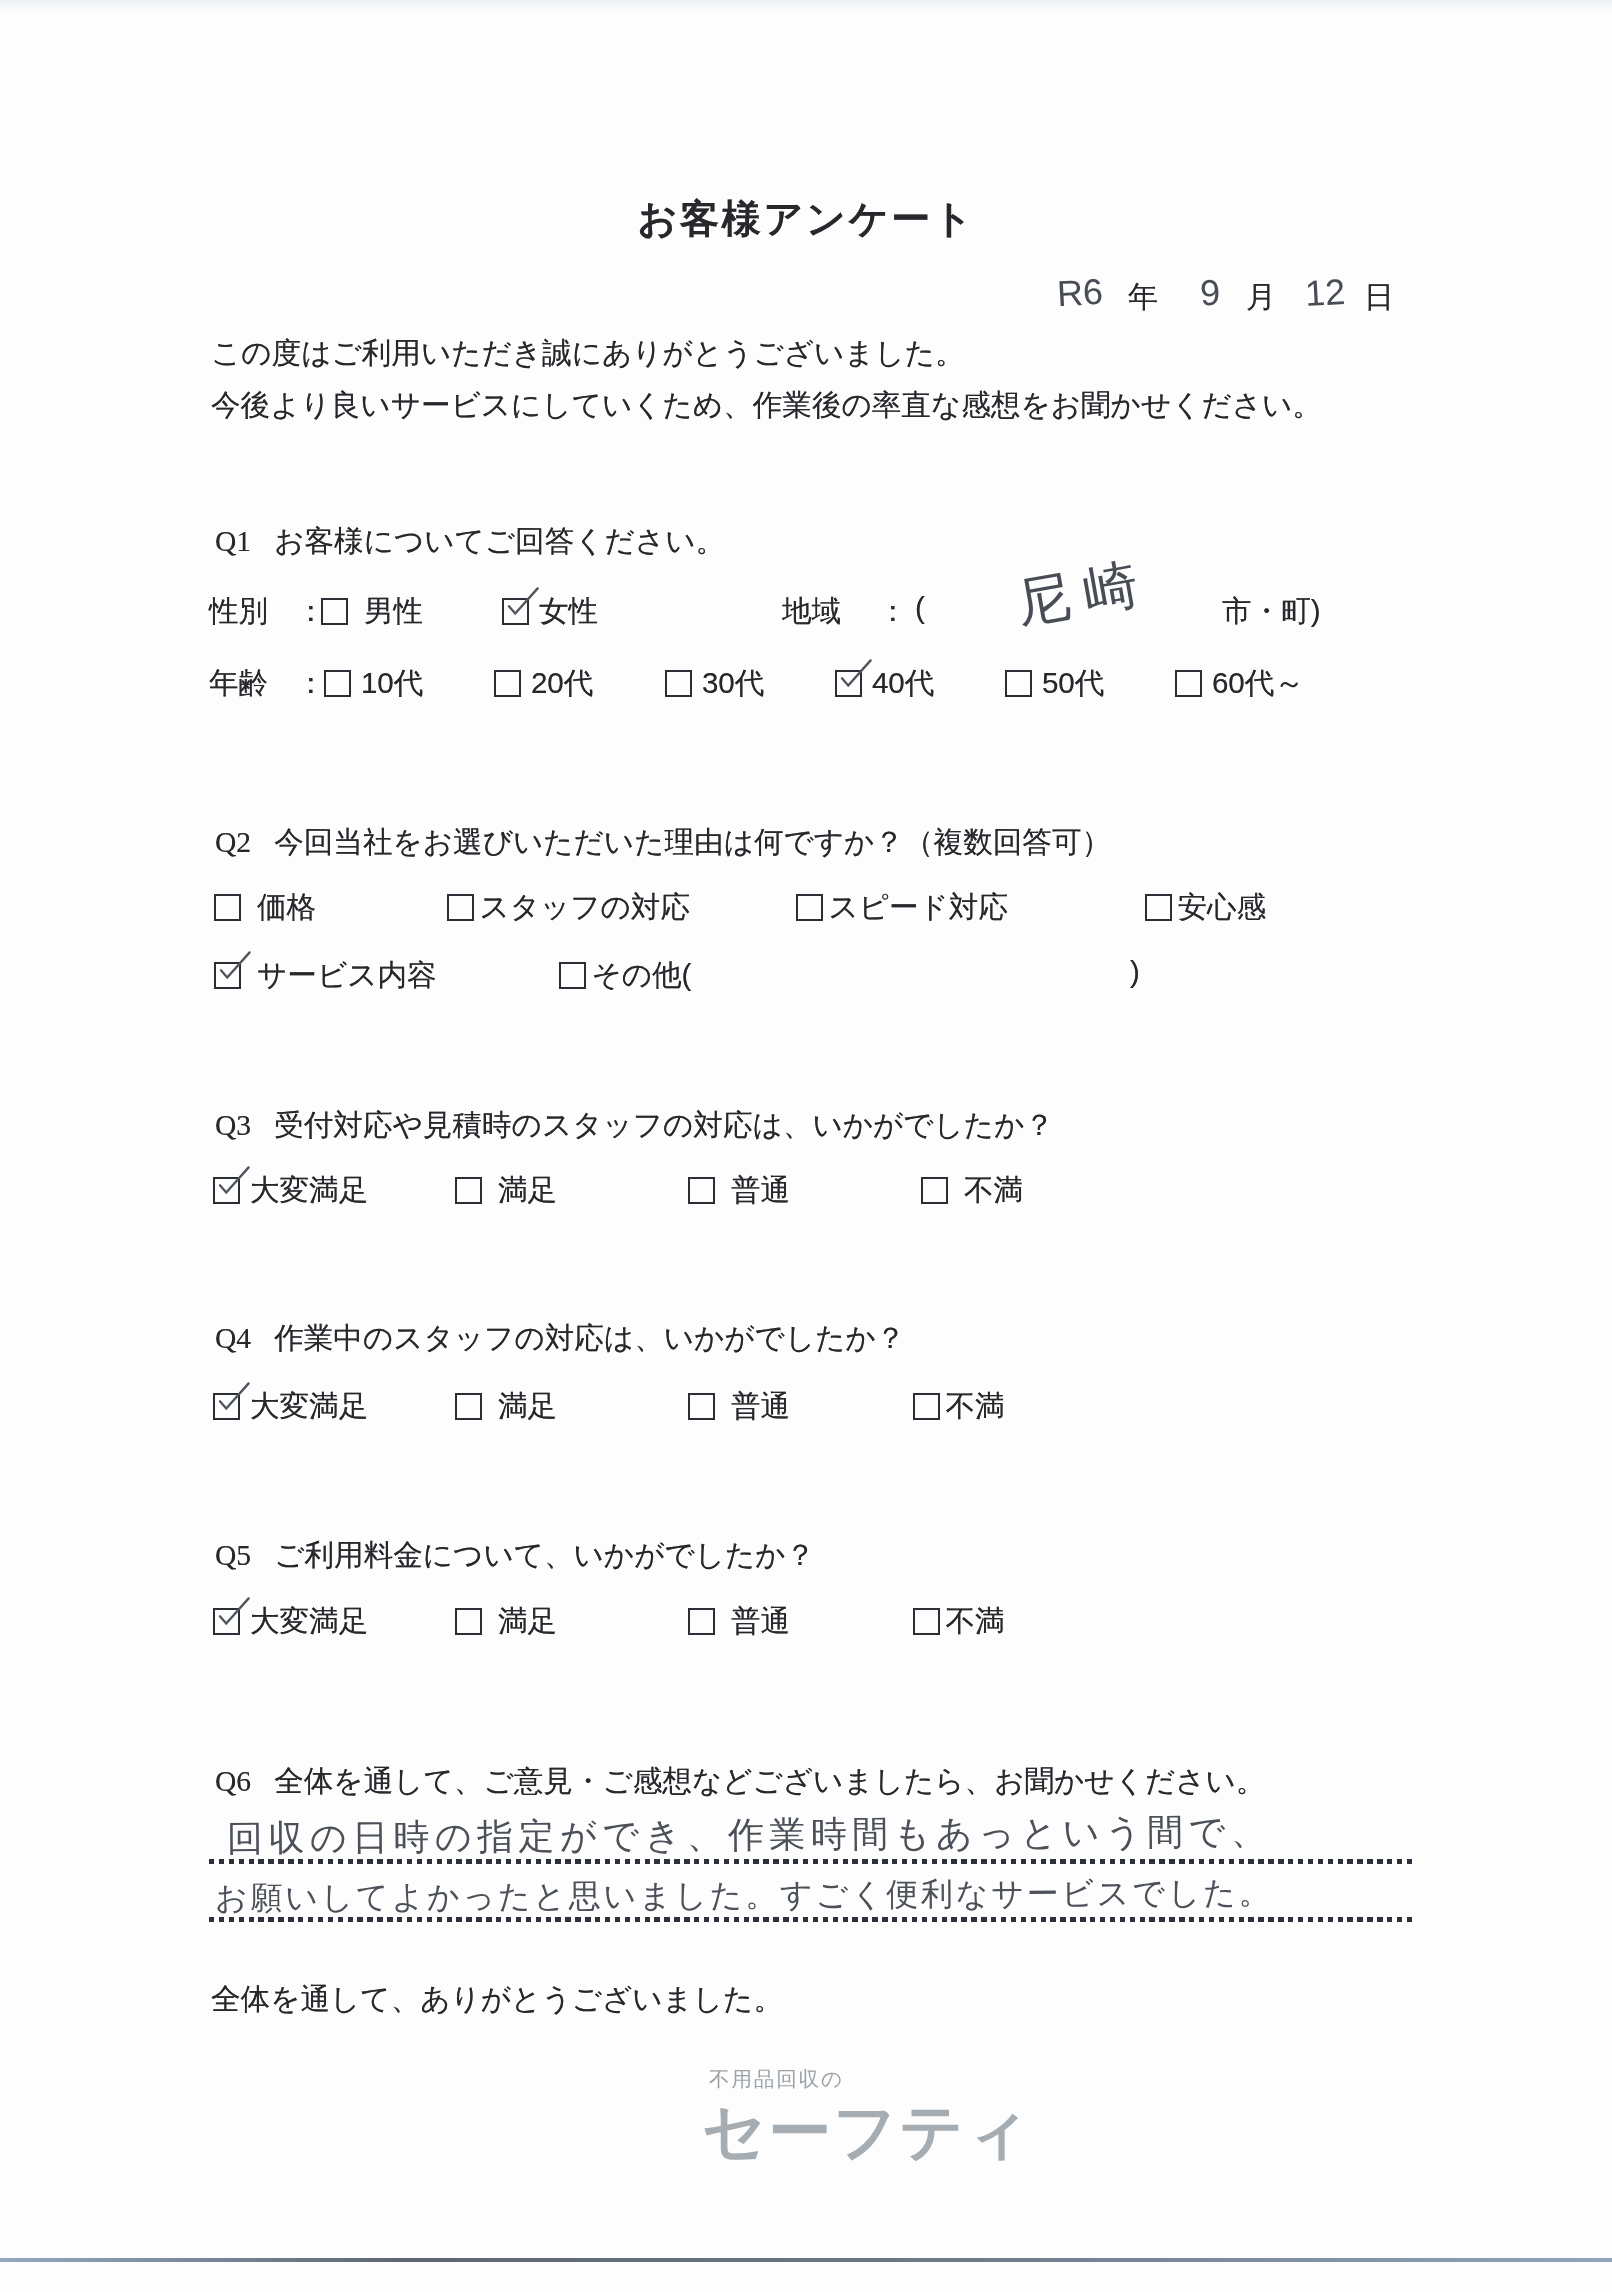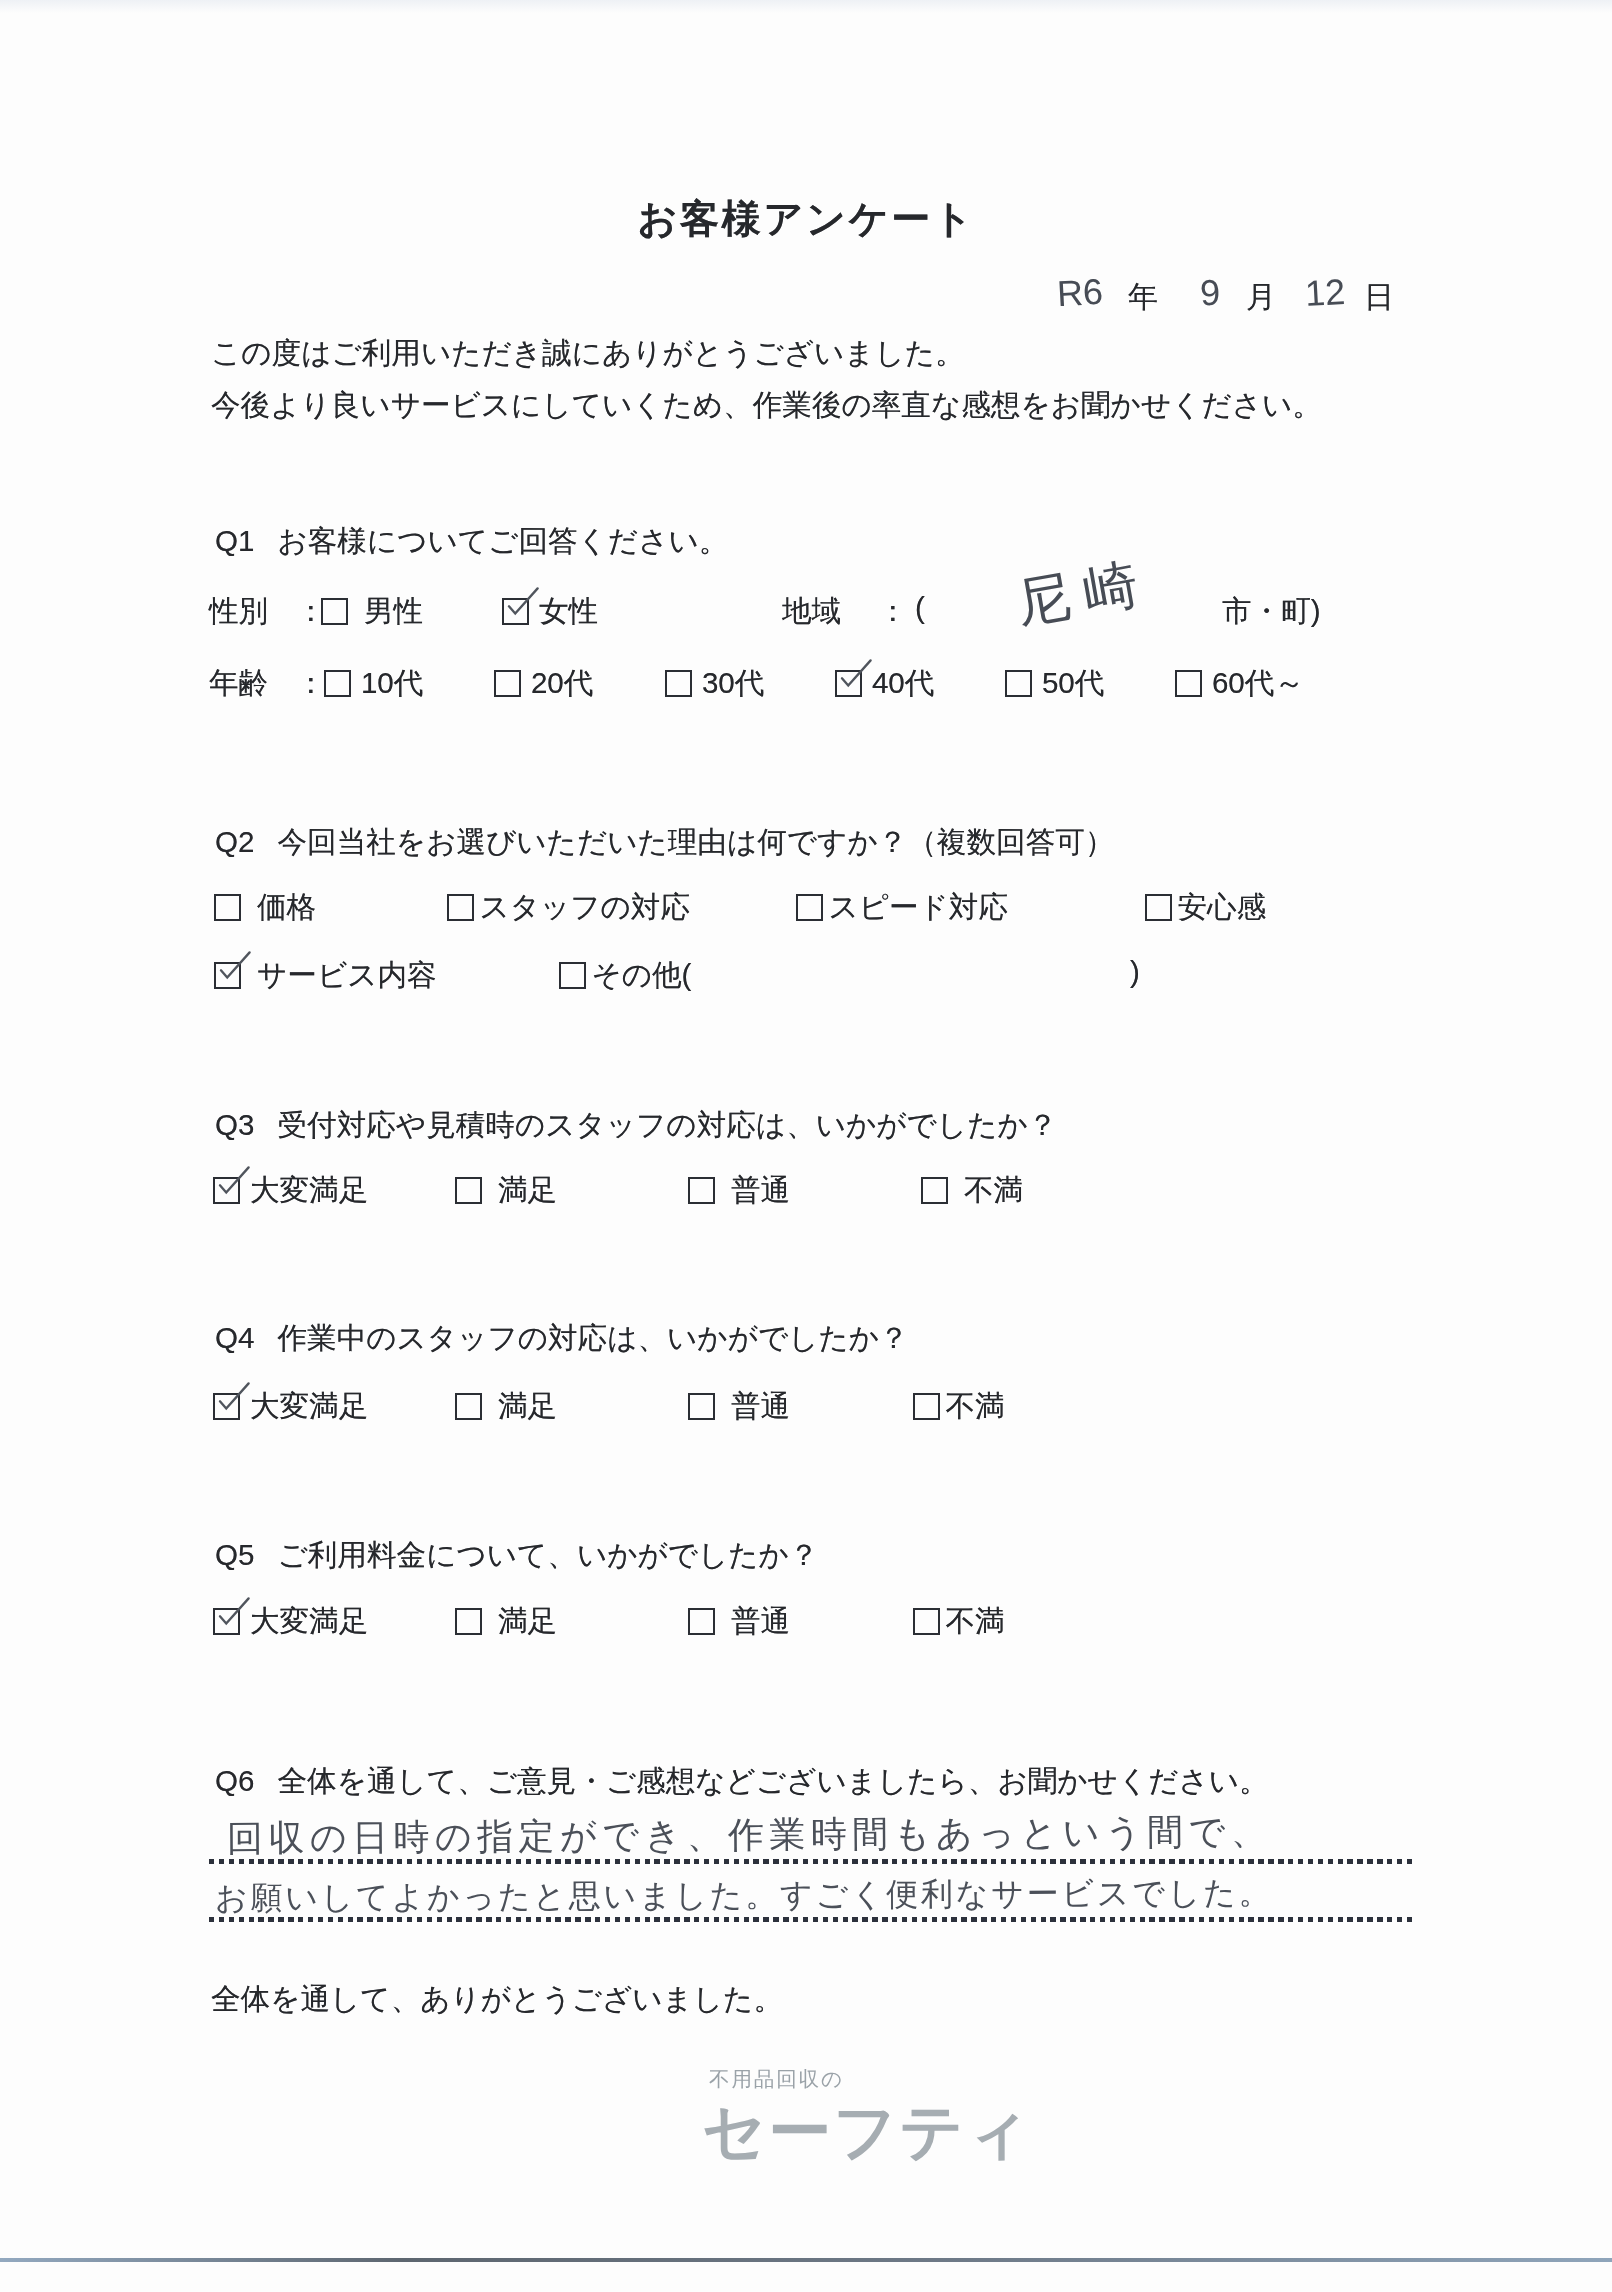--- a/index.html
+++ b/index.html
@@ -22,21 +22,21 @@
     text-align:center;font-size:39px;font-weight:bold;letter-spacing:2.7px;}
 
   .date-line{position:absolute;top:272px;left:1057px;width:376px;height:54px;font-size:30px;}
   .date-line span{position:absolute;top:5.4px;white-space:nowrap;}
   .hw{color:#474c55;text-shadow:none;}
   .date-hw{font-size:36px;top:0 !important;transform:rotate(-3deg);}
 
   .intro{position:absolute;left:211px;margin:0;font-size:29.6px;white-space:nowrap;}
 
   .qhead{position:absolute;left:215px;font-size:29.6px;white-space:nowrap;}
-  .qno{display:inline-block;margin-right:23px;}
+  .qno{display:inline-block;margin-right:23px;font-family:Liberation Serif, serif;}
 
   .row{position:absolute;left:0;width:1613px;height:39px;font-size:29.6px;}
   .row > *{position:absolute;white-space:nowrap;}
   .opt{display:flex;align-items:center;}
   .opt .olabel{margin-left:16px;}
   .opt.tight .olabel{margin-left:5.4px;}
   .opt.mid .olabel{margin-left:9.9px;}
   .box{display:inline-block;width:23px;height:23px;border:2.7px solid #2b2e34;
     position:relative;flex:0 0 auto;background:transparent;}
   .tick{position:absolute;left:-4.5px;top:-17px;width:43px;height:43px;overflow:visible;}

